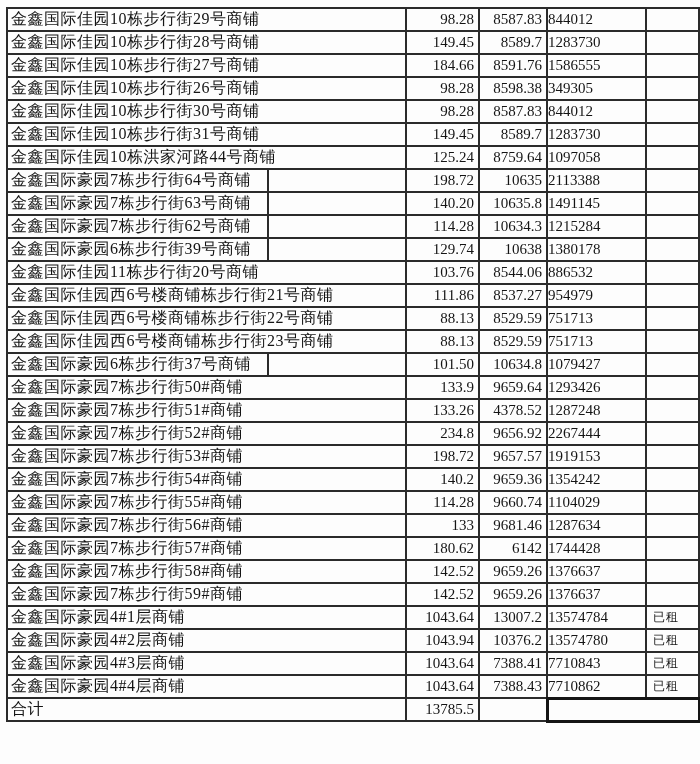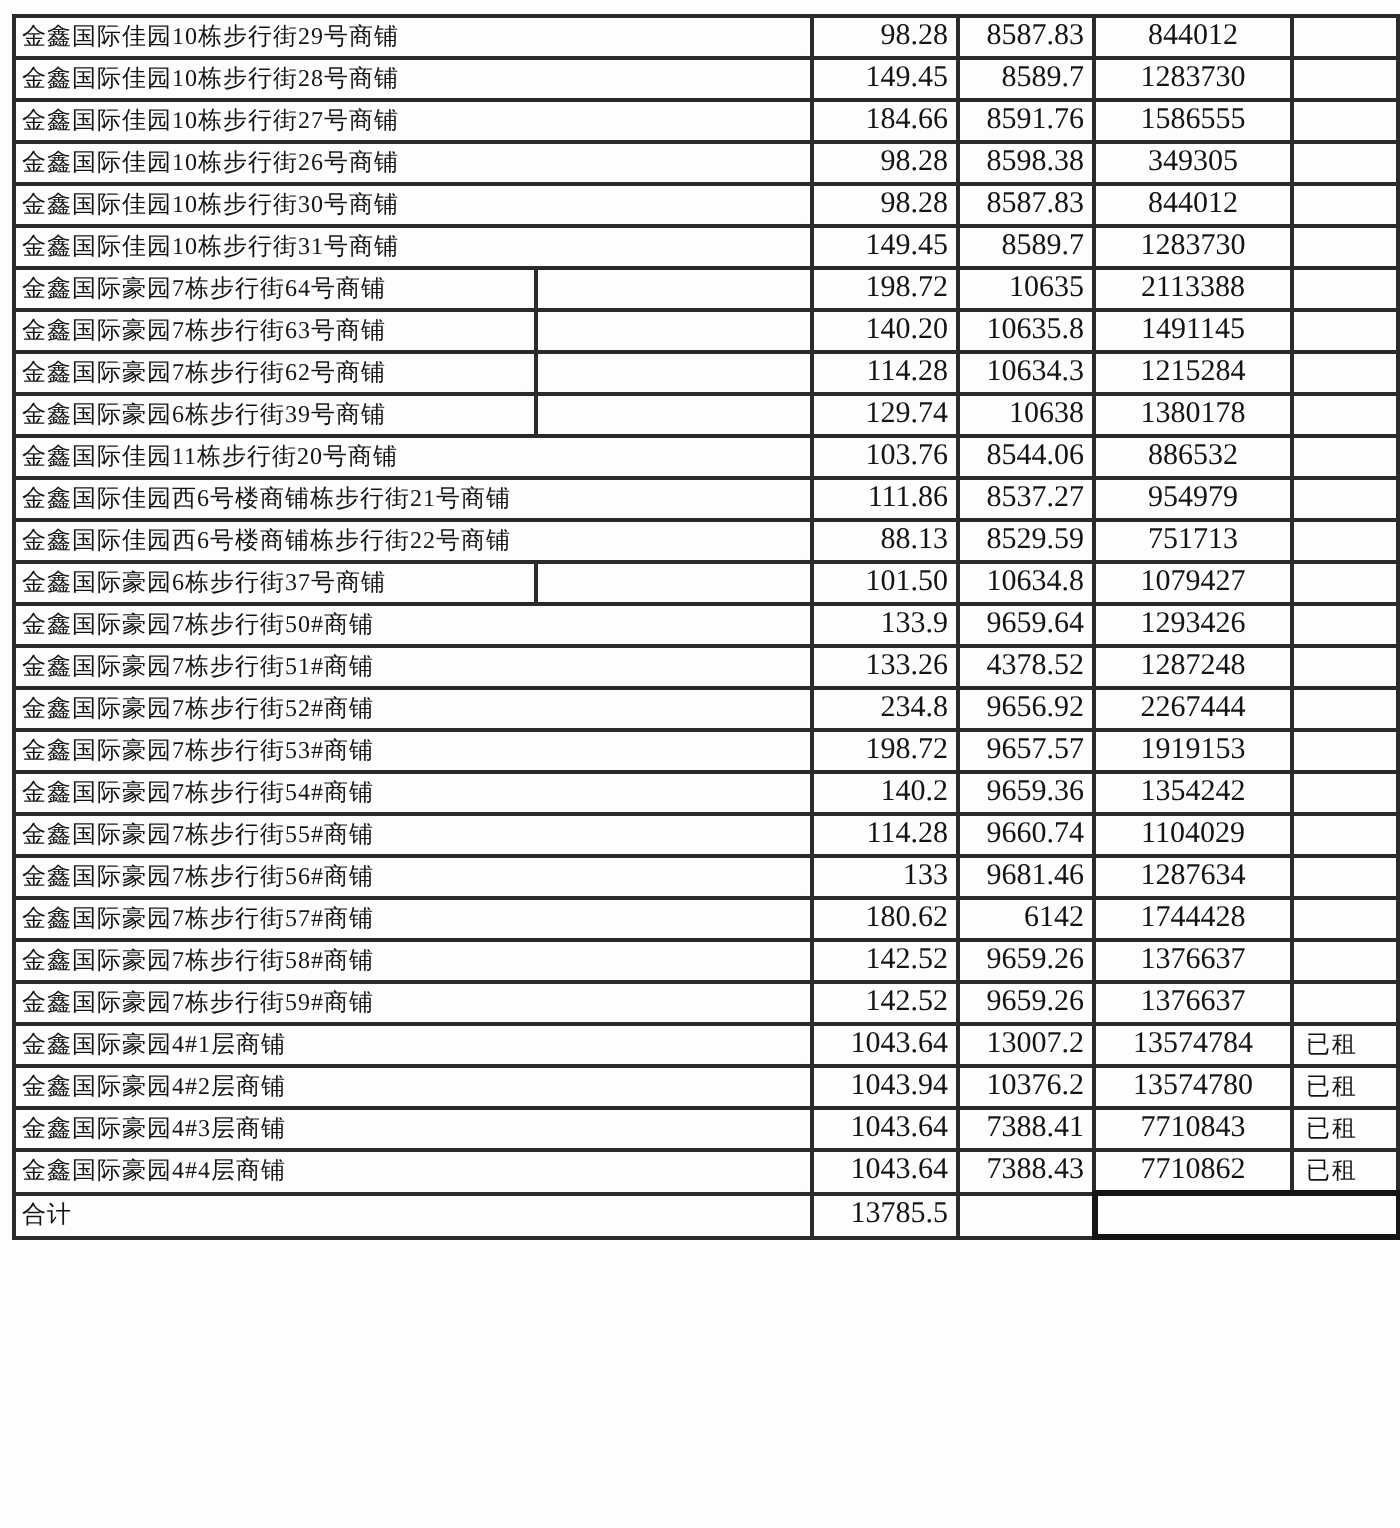--- a/index.html
+++ b/index.html
@@ -25,36 +25,35 @@
     border:2px solid #2b2b2b;
     height:19px;
     padding:0;
     overflow:hidden;
     white-space:nowrap;
     color:#141414;
     background:#fdfdfd;
     vertical-align:middle;
   }
   td.name {
-    font-size:12px;
+    font-size:16px;
     letter-spacing:0.5px;
     text-align:left;
     padding-left:3px;
     border-radius:10px;
   }
   td.filler { }
   td.num {
     font-size:15px;
     text-align:right;
     padding-right:4px;
     font-family:"Liberation Serif","DejaVu Serif",serif;
   }
   td.total {
     font-size:15px;
-    text-align:center;
   }
   td.status {
     font-size:12px;
     text-align:left;
     padding-left:6px;
     letter-spacing:1px;
   }
   td.merged {
     border:3px solid #151515;
   }
@@ -109,20 +108,27 @@
           <td class="status"></td>
         </tr>
         <tr>
           <td class="name" colspan="2">金鑫国际佳园10栋步行街31号商铺</td>
           <td class="num area">149.45</td>
           <td class="num price">8589.7</td>
           <td class="total">1283730</td>
           <td class="status"></td>
         </tr>
         <tr>
+          <td class="name" colspan="2">金鑫国际佳园10栋洪家河路44号商铺</td>
+          <td class="num area">125.24</td>
+          <td class="num price">8759.64</td>
+          <td class="total">1097058</td>
+          <td class="status"></td>
+        </tr>
+        <tr>
           <td class="name">金鑫国际豪园7栋步行街64号商铺</td>
           <td class="filler"></td>
           <td class="num area">198.72</td>
           <td class="num price">10635</td>
           <td class="total">2113388</td>
           <td class="status"></td>
         </tr>
         <tr>
           <td class="name">金鑫国际豪园7栋步行街63号商铺</td>
           <td class="filler"></td>
@@ -156,20 +162,27 @@
         </tr>
         <tr>
           <td class="name" colspan="2">金鑫国际佳园西6号楼商铺栋步行街21号商铺</td>
           <td class="num area">111.86</td>
           <td class="num price">8537.27</td>
           <td class="total">954979</td>
           <td class="status"></td>
         </tr>
         <tr>
           <td class="name" colspan="2">金鑫国际佳园西6号楼商铺栋步行街22号商铺</td>
+          <td class="num area">88.13</td>
+          <td class="num price">8529.59</td>
+          <td class="total">751713</td>
+          <td class="status"></td>
+        </tr>
+        <tr>
+          <td class="name" colspan="2">金鑫国际佳园西6号楼商铺栋步行街23号商铺</td>
           <td class="num area">88.13</td>
           <td class="num price">8529.59</td>
           <td class="total">751713</td>
           <td class="status"></td>
         </tr>
         <tr>
           <td class="name">金鑫国际豪园6栋步行街37号商铺</td>
           <td class="filler"></td>
           <td class="num area">101.50</td>
           <td class="num price">10634.8</td>

